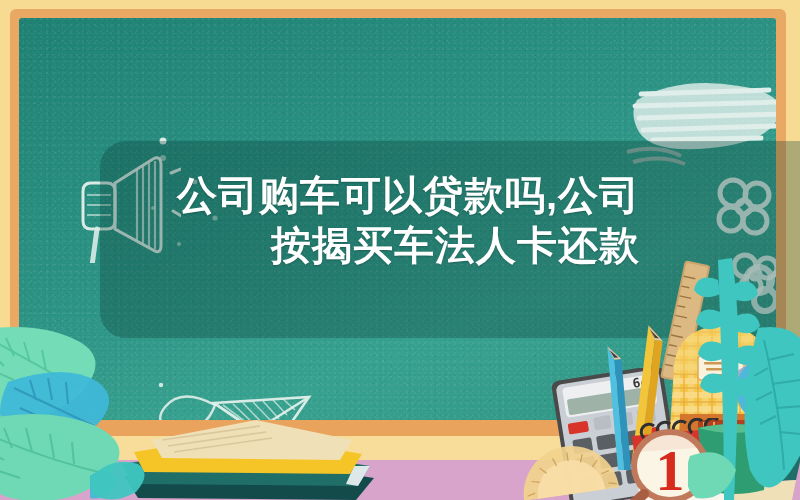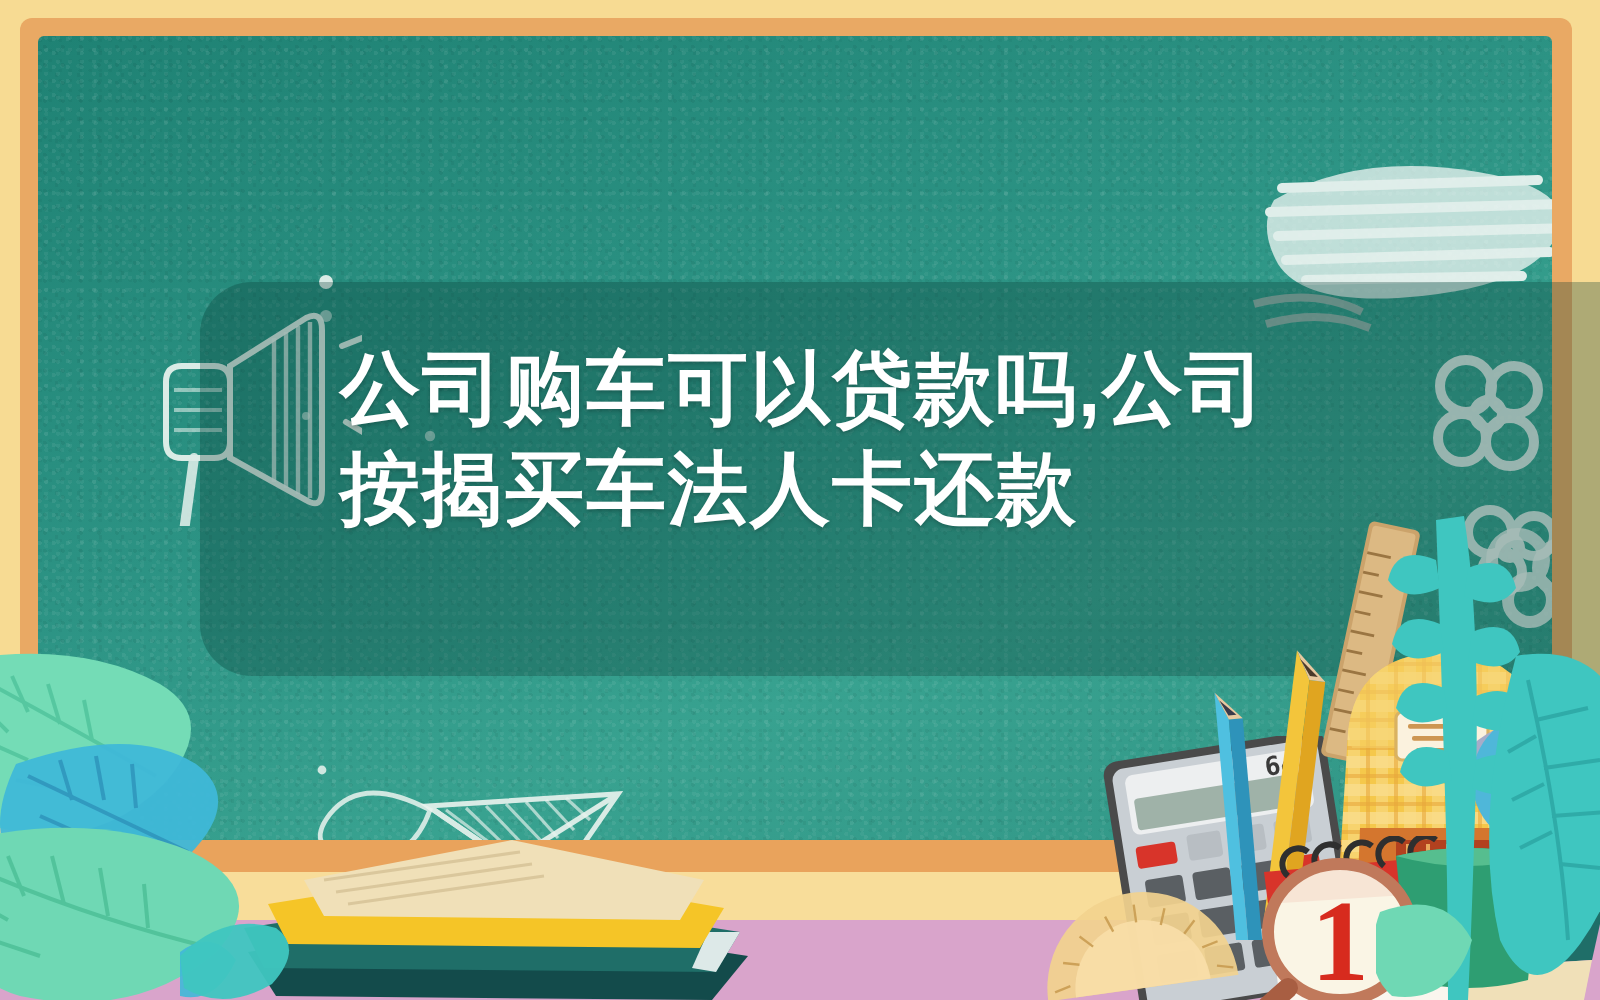--- a/index.html
+++ b/index.html
@@ -7,20 +7,21 @@
     padding: 0;
     background: #ffffff;
   }
   #scene {
     position: relative;
     width: 800px;
     height: 500px;
     overflow: hidden;
     font-family: "Liberation Sans", "DejaVu Sans", sans-serif;
     background: #ec4899;
+    text-align: right;
   }
 
   
   .frame-outer {
     position: absolute;
     inset: 0;
     background: #F7DB93;
   }
   .frame-inner {
     position: absolute;

